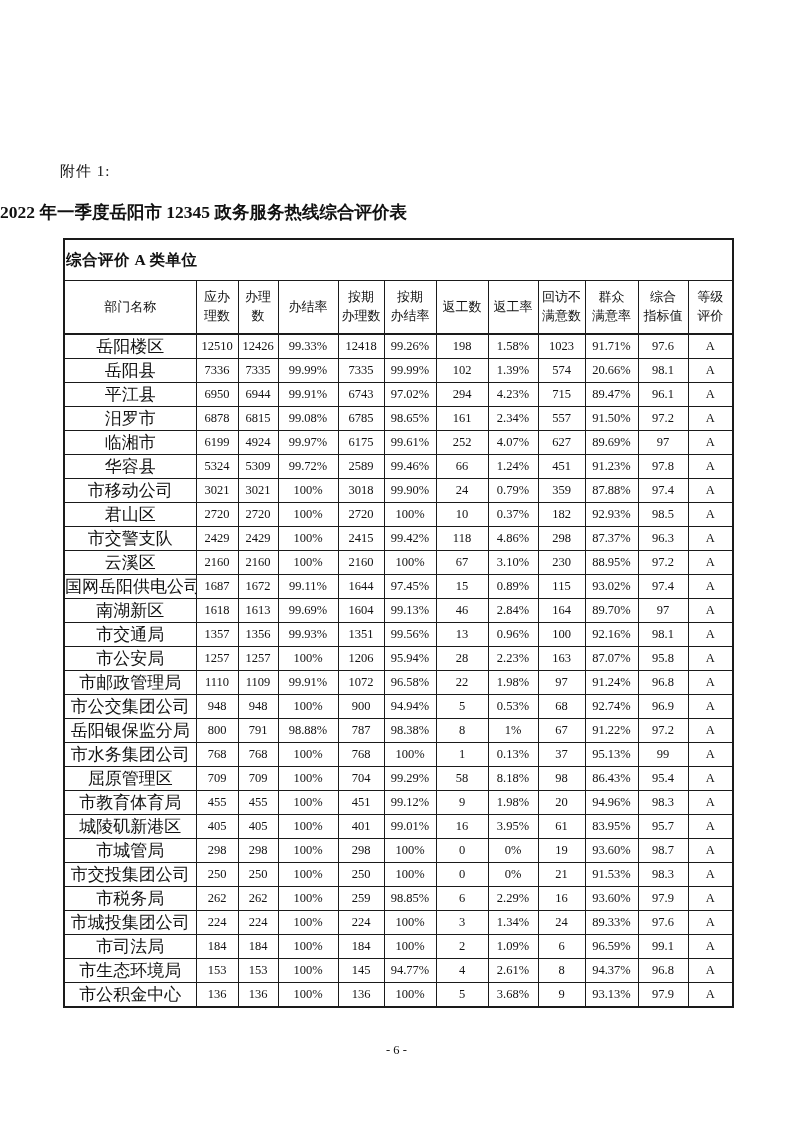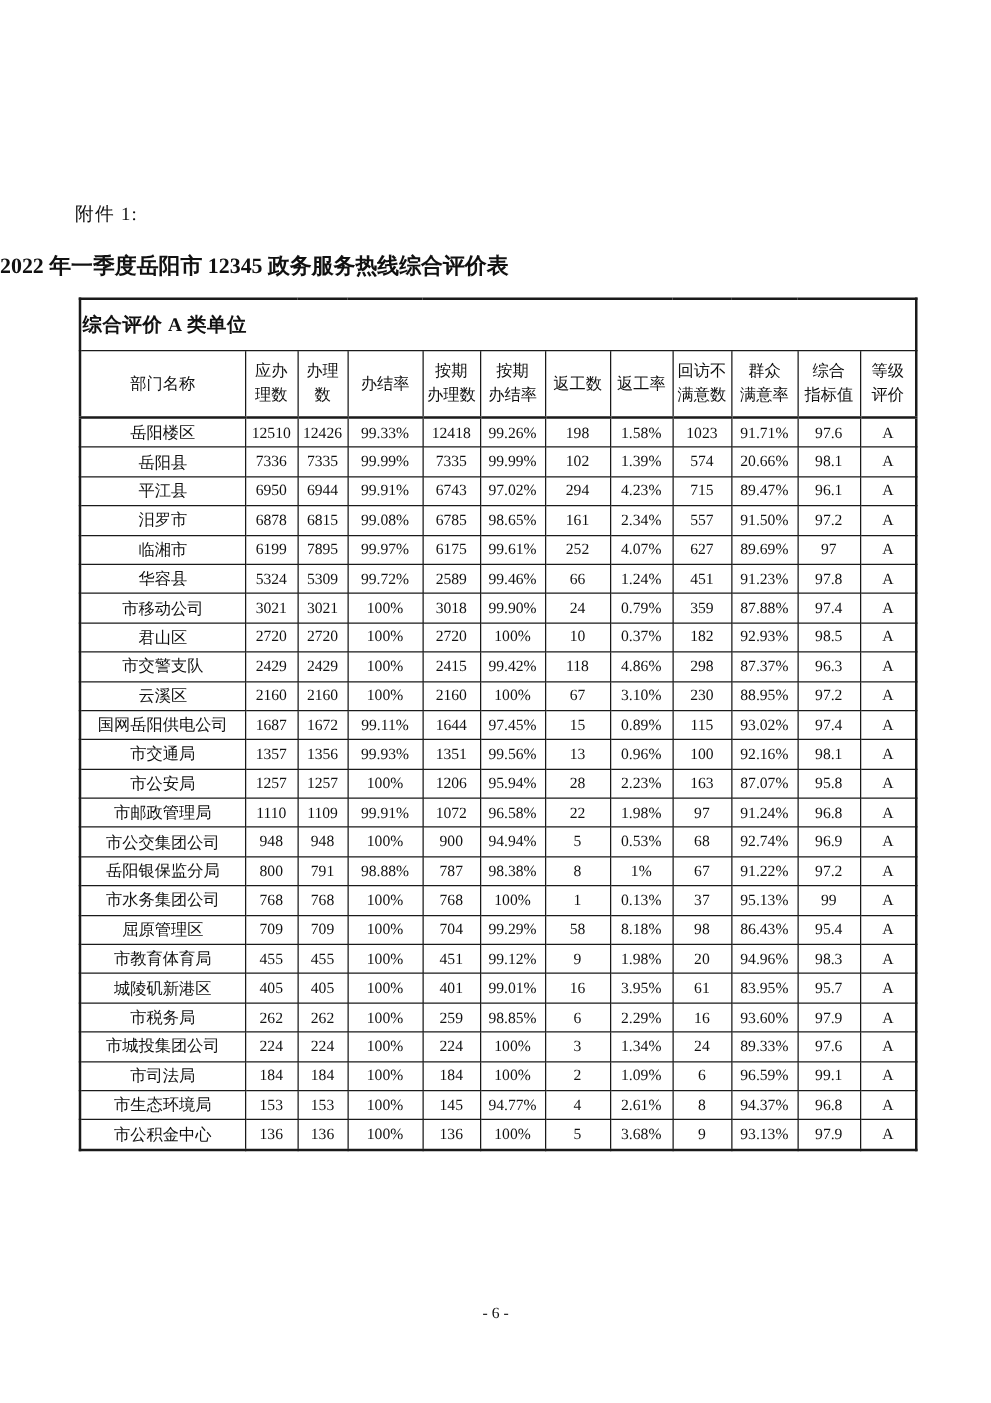--- a/index.html
+++ b/index.html
@@ -81,21 +81,21 @@
   tbody.data-body td {
     height: 22.4px;
     font-size: 12.5px;
     text-align: center;
     vertical-align: middle;
     padding: 0;
     white-space: nowrap;
     overflow: hidden;
   }
   tbody.data-body td:first-child {
-    font-size: 13px;
+    font-size: 17px;
   }
   .page-footer {
     position: absolute;
     left: 0;
     top: 1043px;
     width: 100%;
     text-align: center;
     font-size: 12.5px;
   }
 </style>
@@ -195,21 +195,21 @@
           <td>161</td>
           <td>2.34%</td>
           <td>557</td>
           <td>91.50%</td>
           <td>97.2</td>
           <td>A</td>
         </tr>
         <tr>
           <td>临湘市</td>
           <td>6199</td>
-          <td>7895</td>
+          <td>4924</td>
           <td>99.97%</td>
           <td>6175</td>
           <td>99.61%</td>
           <td>252</td>
           <td>4.07%</td>
           <td>627</td>
           <td>89.69%</td>
           <td>97</td>
           <td>A</td>
         </tr>
@@ -291,20 +291,34 @@
           <td>1644</td>
           <td>97.45%</td>
           <td>15</td>
           <td>0.89%</td>
           <td>115</td>
           <td>93.02%</td>
           <td>97.4</td>
           <td>A</td>
         </tr>
         <tr>
+          <td>南湖新区</td>
+          <td>1618</td>
+          <td>1613</td>
+          <td>99.69%</td>
+          <td>1604</td>
+          <td>99.13%</td>
+          <td>46</td>
+          <td>2.84%</td>
+          <td>164</td>
+          <td>89.70%</td>
+          <td>97</td>
+          <td>A</td>
+        </tr>
+        <tr>
           <td>市交通局</td>
           <td>1357</td>
           <td>1356</td>
           <td>99.93%</td>
           <td>1351</td>
           <td>99.56%</td>
           <td>13</td>
           <td>0.96%</td>
           <td>100</td>
           <td>92.16%</td>
@@ -417,20 +431,48 @@
           <td>401</td>
           <td>99.01%</td>
           <td>16</td>
           <td>3.95%</td>
           <td>61</td>
           <td>83.95%</td>
           <td>95.7</td>
           <td>A</td>
         </tr>
         <tr>
+          <td>市城管局</td>
+          <td>298</td>
+          <td>298</td>
+          <td>100%</td>
+          <td>298</td>
+          <td>100%</td>
+          <td>0</td>
+          <td>0%</td>
+          <td>19</td>
+          <td>93.60%</td>
+          <td>98.7</td>
+          <td>A</td>
+        </tr>
+        <tr>
+          <td>市交投集团公司</td>
+          <td>250</td>
+          <td>250</td>
+          <td>100%</td>
+          <td>250</td>
+          <td>100%</td>
+          <td>0</td>
+          <td>0%</td>
+          <td>21</td>
+          <td>91.53%</td>
+          <td>98.3</td>
+          <td>A</td>
+        </tr>
+        <tr>
           <td>市税务局</td>
           <td>262</td>
           <td>262</td>
           <td>100%</td>
           <td>259</td>
           <td>98.85%</td>
           <td>6</td>
           <td>2.29%</td>
           <td>16</td>
           <td>93.60%</td>

